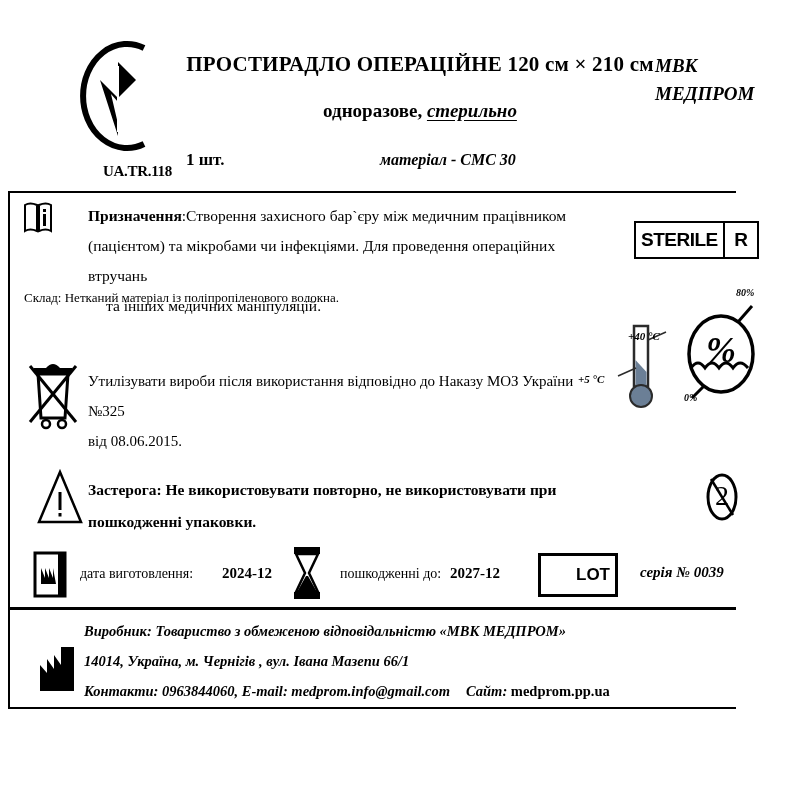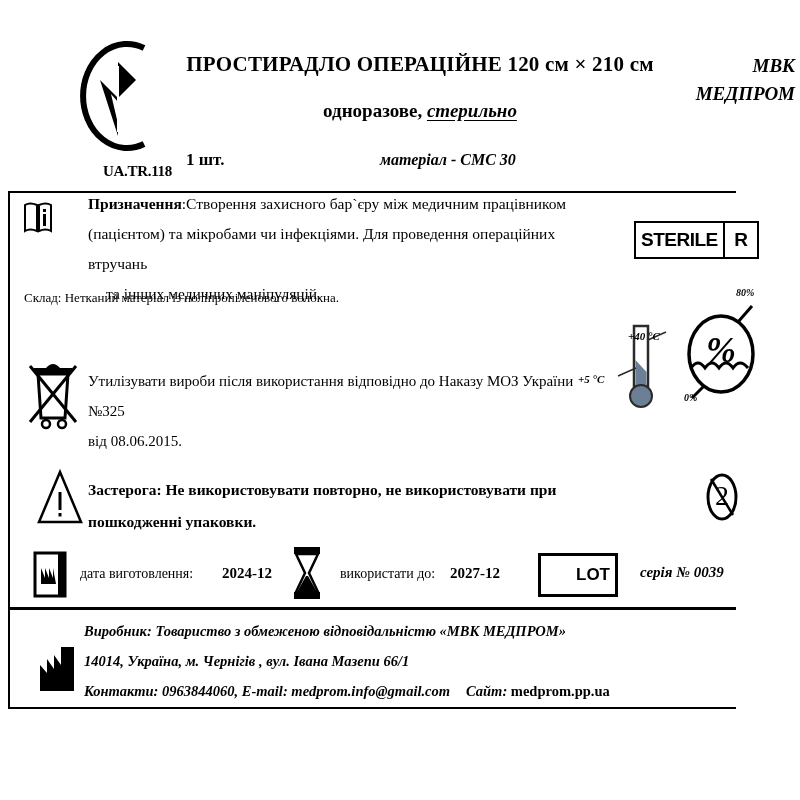--- a/index.html
+++ b/index.html
@@ -99,36 +99,36 @@
     position: absolute;
     left: 380px; top: 151px;
     font-style: italic;
     font-weight: bold;
     font-size: 16px;
   }
   .brand {
     position: absolute;
     left: 655px; top: 52px;
     width: 140px;
-    text-align: right;
+    text-align: left;
     font-style: italic;
     font-weight: bold;
     font-size: 19px;
     line-height: 28px;
   }
 
   
   .ifu-icon {
     position: absolute;
     left: 22px; top: 200px;
     width: 32px; height: 36px;
   }
   .purpose {
     position: absolute;
-    left: 88px; top: 189px;
+    left: 88px; top: 201px;
     width: 500px;
     font-size: 15.5px;
     line-height: 30px;
   }
   .purpose b { font-weight: bold; }
   .purpose .ln2 { display: block; }
   .purpose .ln3 { display: block; padding-left: 18px; }
 
   .composition {
     position: absolute;
@@ -455,21 +455,21 @@
   <div class="mfg-value">2024-12</div>
 
   <div class="hourglass-icon">
     <svg viewBox="0 0 30 54" width="30" height="54">
       <rect x="2" y="1" width="26" height="7" fill="#000"></rect>
       <rect x="2" y="46" width="26" height="7" fill="#000"></rect>
       <path d="M4 8 L26 8 L17 27 L26 46 L4 46 L13 27 Z" fill="none" stroke="#000" stroke-width="2.5"></path>
       <path d="M5 46 L25 46 L16 30 L14 30 Z" fill="#000"></path>
     </svg>
   </div>
-  <div class="exp-label">використати до:</div>
+  <div class="exp-label">пошкодженні до:</div>
   <div class="exp-value">2027-12</div>
 
   <div class="lot-box">LOT</div>
   <div class="serial">серія №  0039</div>
 
   <div class="foot-factory">
     <svg viewBox="0 0 42 48" width="42" height="48">
       <path d="M4 46 L4 20 L11 28 L11 14 L18 24 L18 10 L25 20 L25 2 L38 2 L38 46 Z" fill="#000"></path>
     </svg>
   </div>

